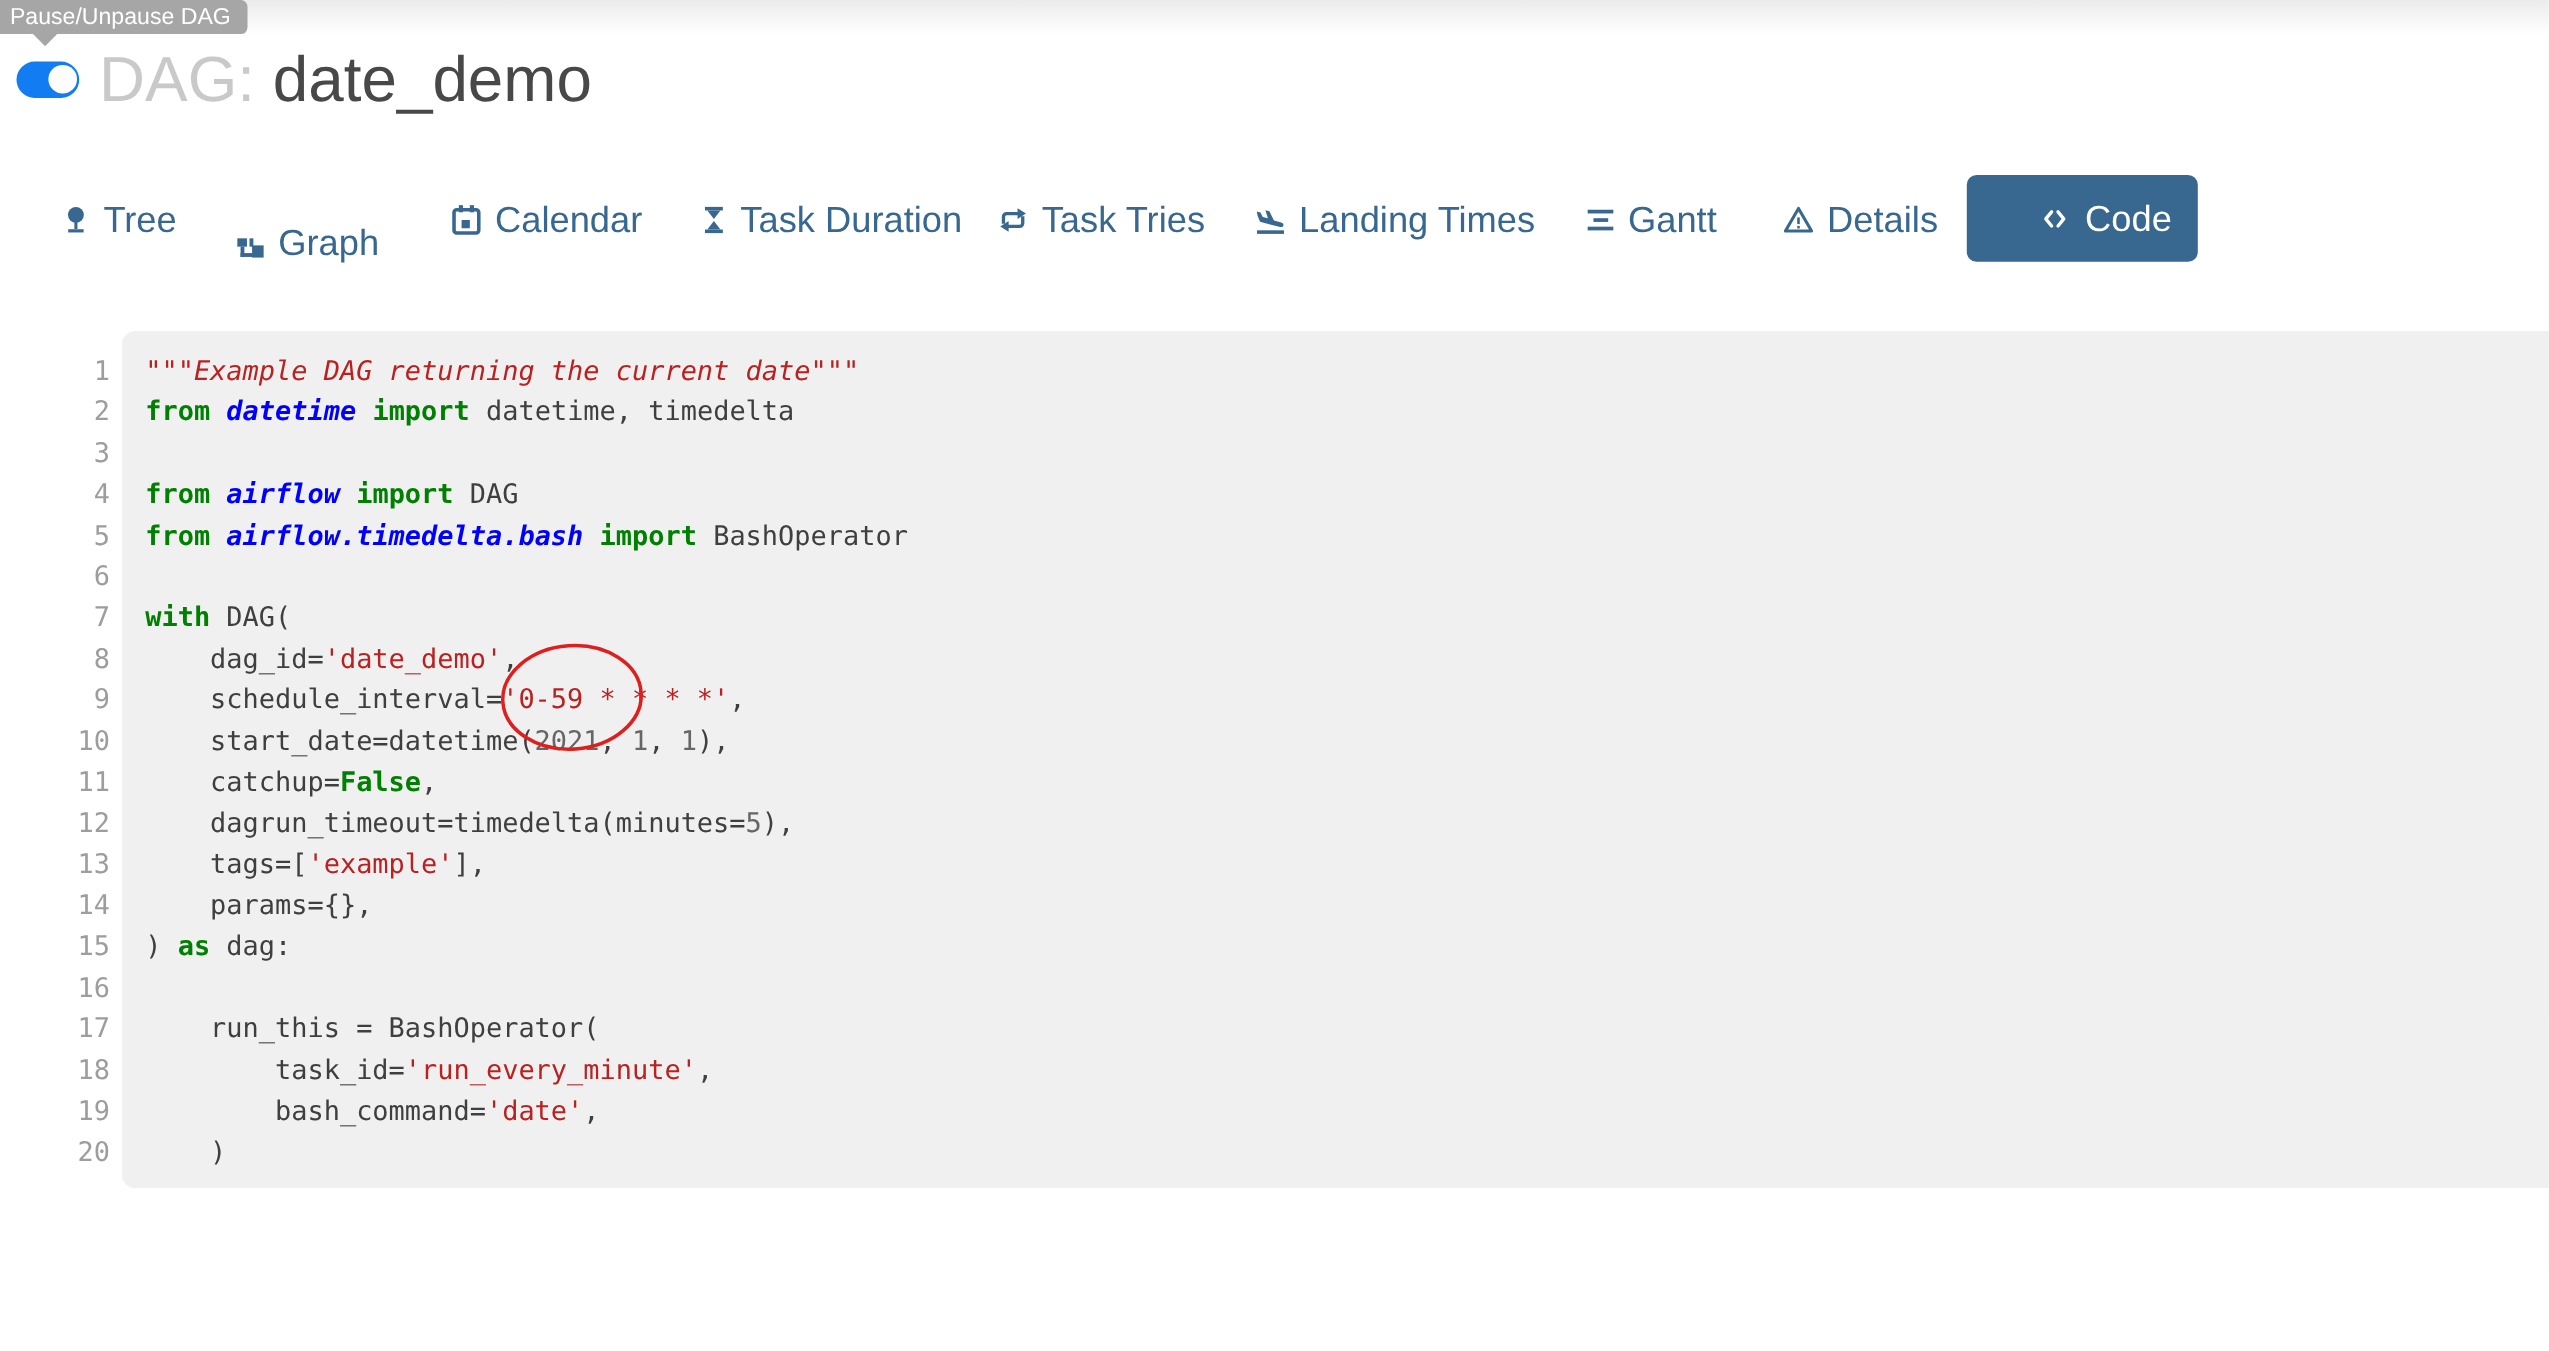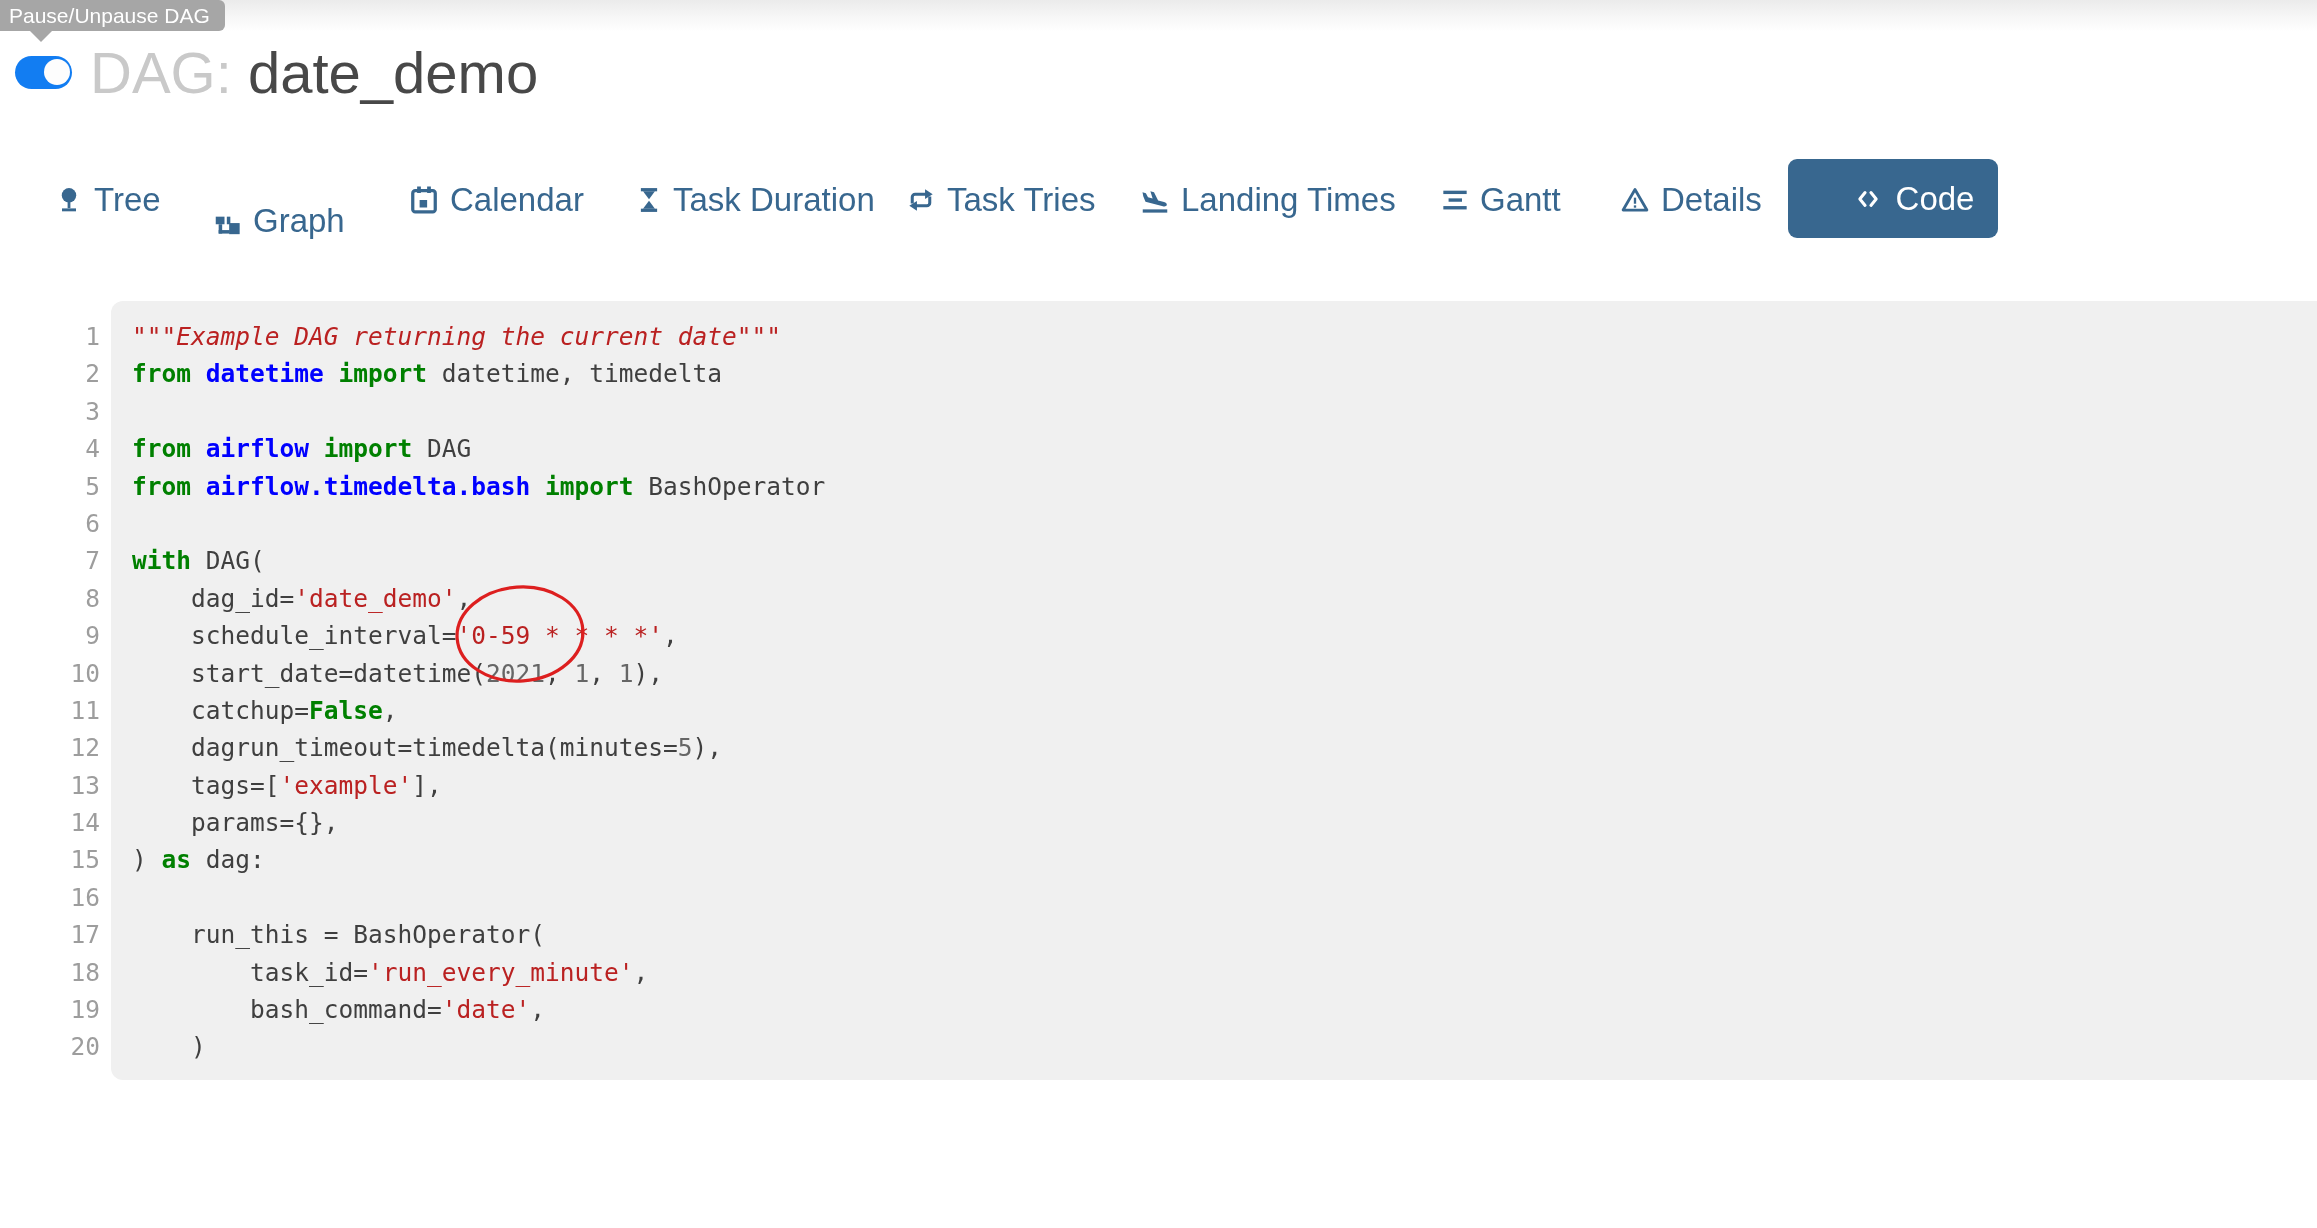--- a/index.html
+++ b/index.html
@@ -60,21 +60,21 @@
     background:var(--code_bg);border-radius:12px 0 0 12px;
   }
   .code-lines{position:absolute;left:0;top:17px;right:0;}
   .code-line{
     display:flex;height:37.4px;line-height:37.4px;
     font-family:"DejaVu Sans Mono", monospace;font-size:24.5px;
   }
   .ln{flex:0 0 100px;text-align:right;color:var(--line_number_fg);user-select:none;}
   .lc{margin-left:32px;white-space:pre;color:var(--code_plain);}
   .tok.kw{color:var(--syn_keyword);font-weight:bold;}
-  .tok.ns{color:var(--syn_namespace);font-weight:bold;}
+  .tok.ns{color:var(--syn_namespace);font-weight:bold;font-style:italic;}
   .tok.str{color:var(--syn_string);}
   .tok.doc{color:var(--syn_string);font-style:italic;}
   .tok.num{color:var(--syn_number);}
   .tok.pl{color:var(--code_plain);}
   
   .annotation-overlay{position:absolute;left:0;top:0;width:2317px;height:1228px;z-index:5;pointer-events:none;}
 </style>
 </head>
 <body>
 

